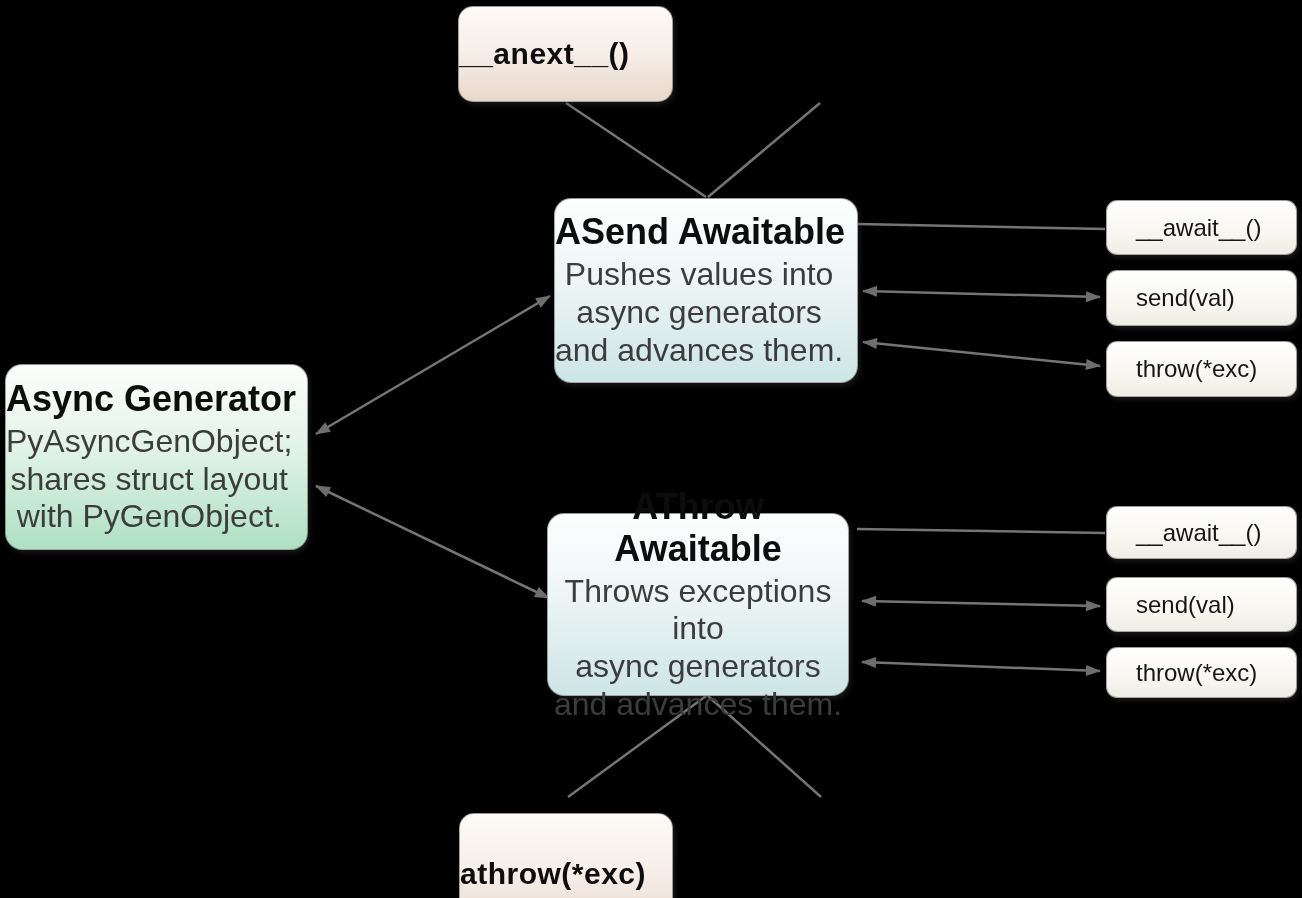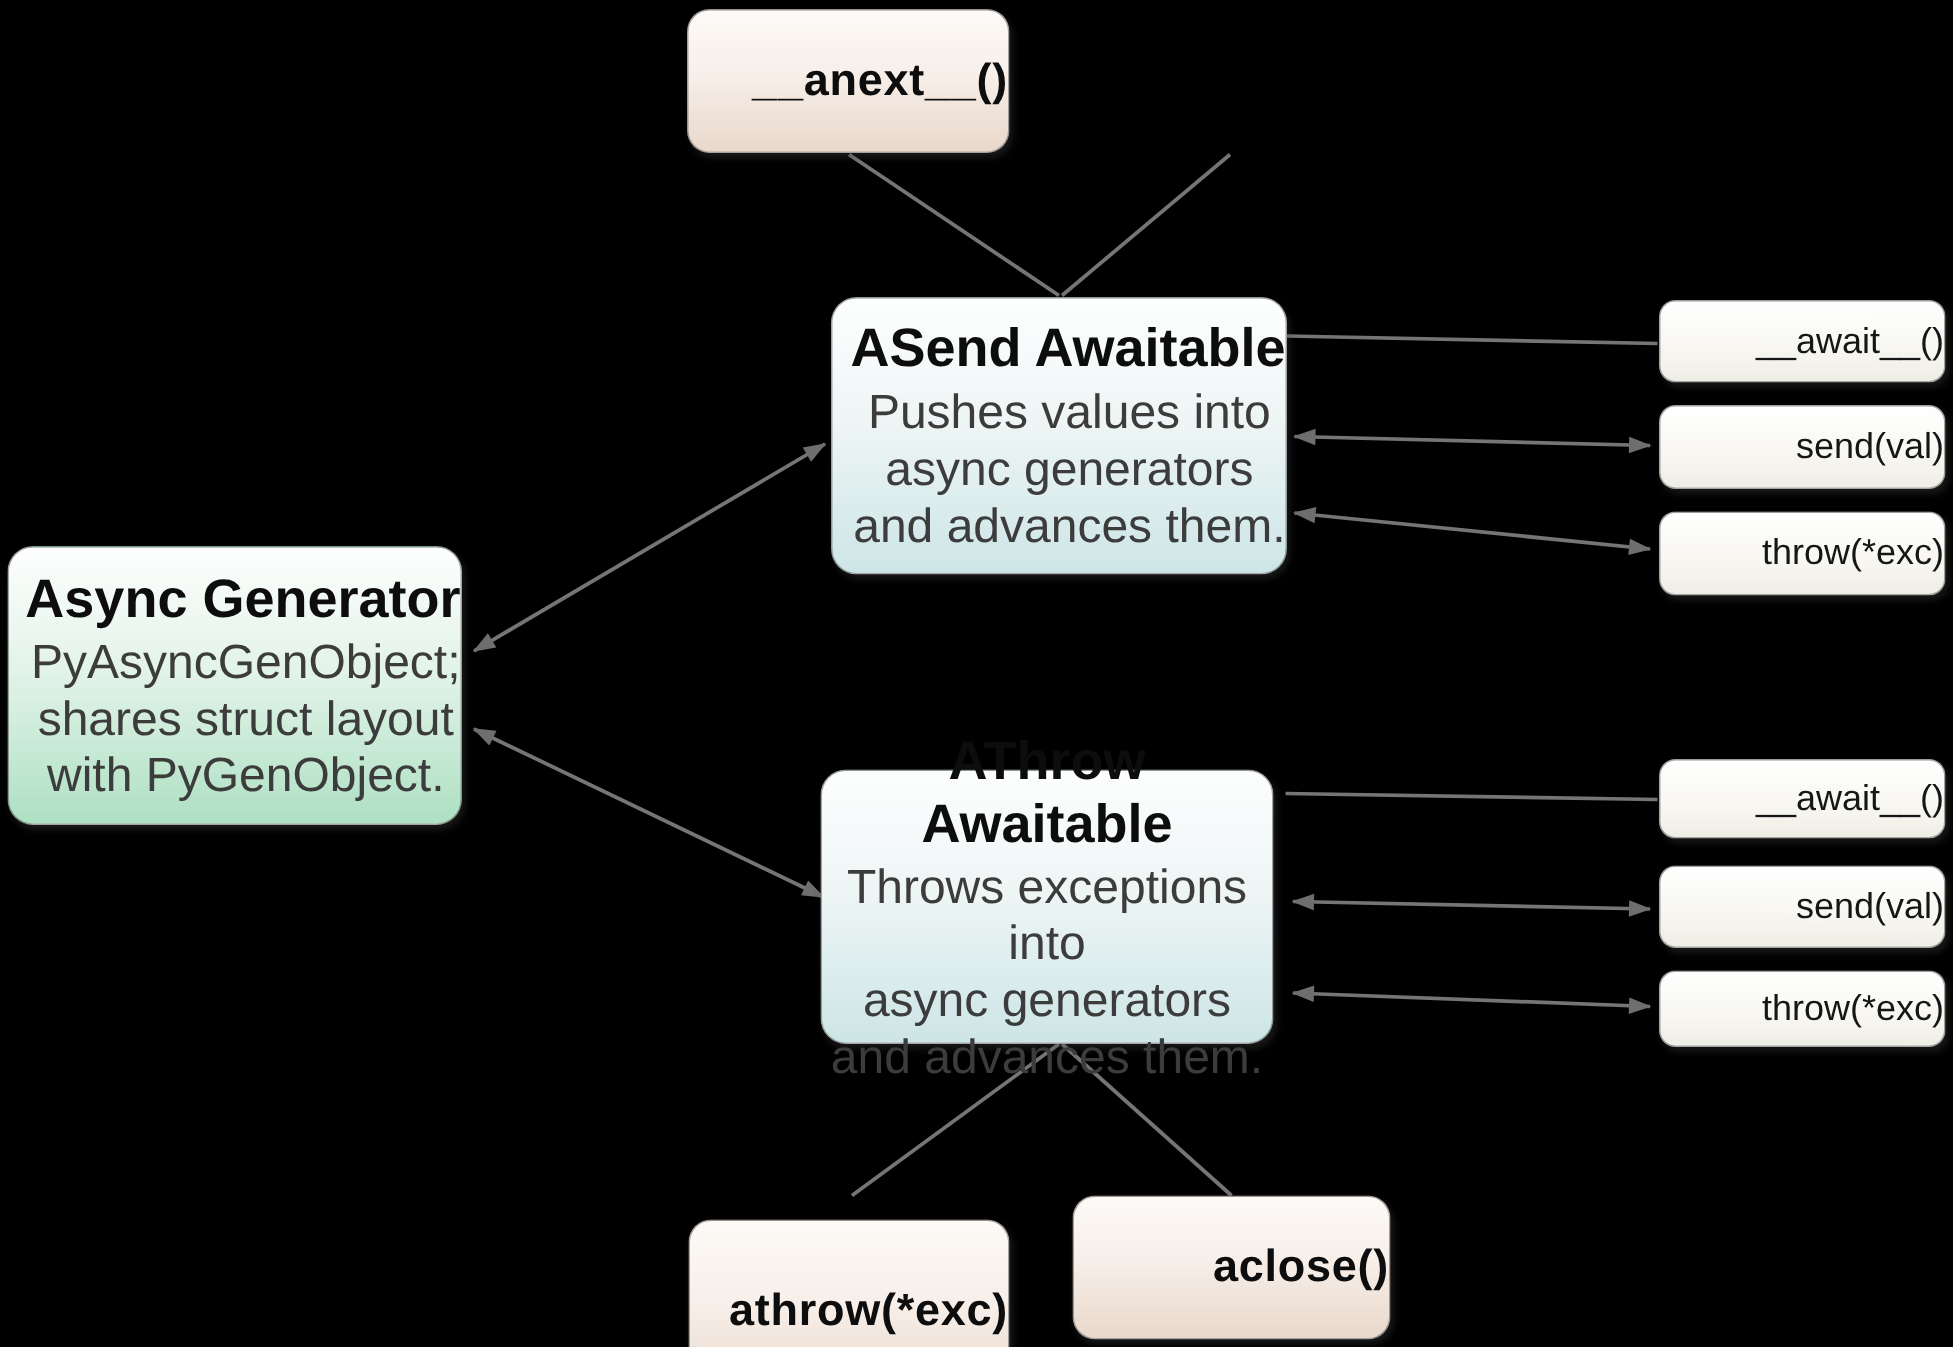--- a/index.html
+++ b/index.html
@@ -19,21 +19,21 @@
     position: absolute;
     left: 0;
     top: 0;
     pointer-events: none;
   }
   .node {
     position: absolute;
     box-sizing: border-box;
     display: flex;
     flex-direction: column;
-    align-items: flex-end;
+    align-items: flex-start;
     justify-content: center;
     text-align: center;
     border: 1px solid rgba(90, 90, 90, 0.55);
     box-shadow: 2px 3px 5px rgba(70, 70, 70, 0.35);
   }
   .node.beige {
     border-radius: 15px;
     background: linear-gradient(180deg, #fdfaf7 0%, #f7efe9 45%, #e9d8cb 100%);
   }
   .node.teal {
@@ -151,17 +151,14 @@
   </div>
 
   <div class="node small" style="left:1106px; top:647px; width:191px; height:51px;">
     <div class="label-plain">throw(*exc)</div>
   </div>
 
   <div class="node beige" style="left:459px; top:797px; width:214px; height:122px;margin-top:16px;">
     <div class="label-bold">athrow(*exc)</div>
   </div>
 
-  <div class="node beige" style="left:715px; top:797px; width:212px; height:96px;">
-    <div class="label-bold">aclose()</div>
-  </div>
 
 </div>
 
 </body></html>

